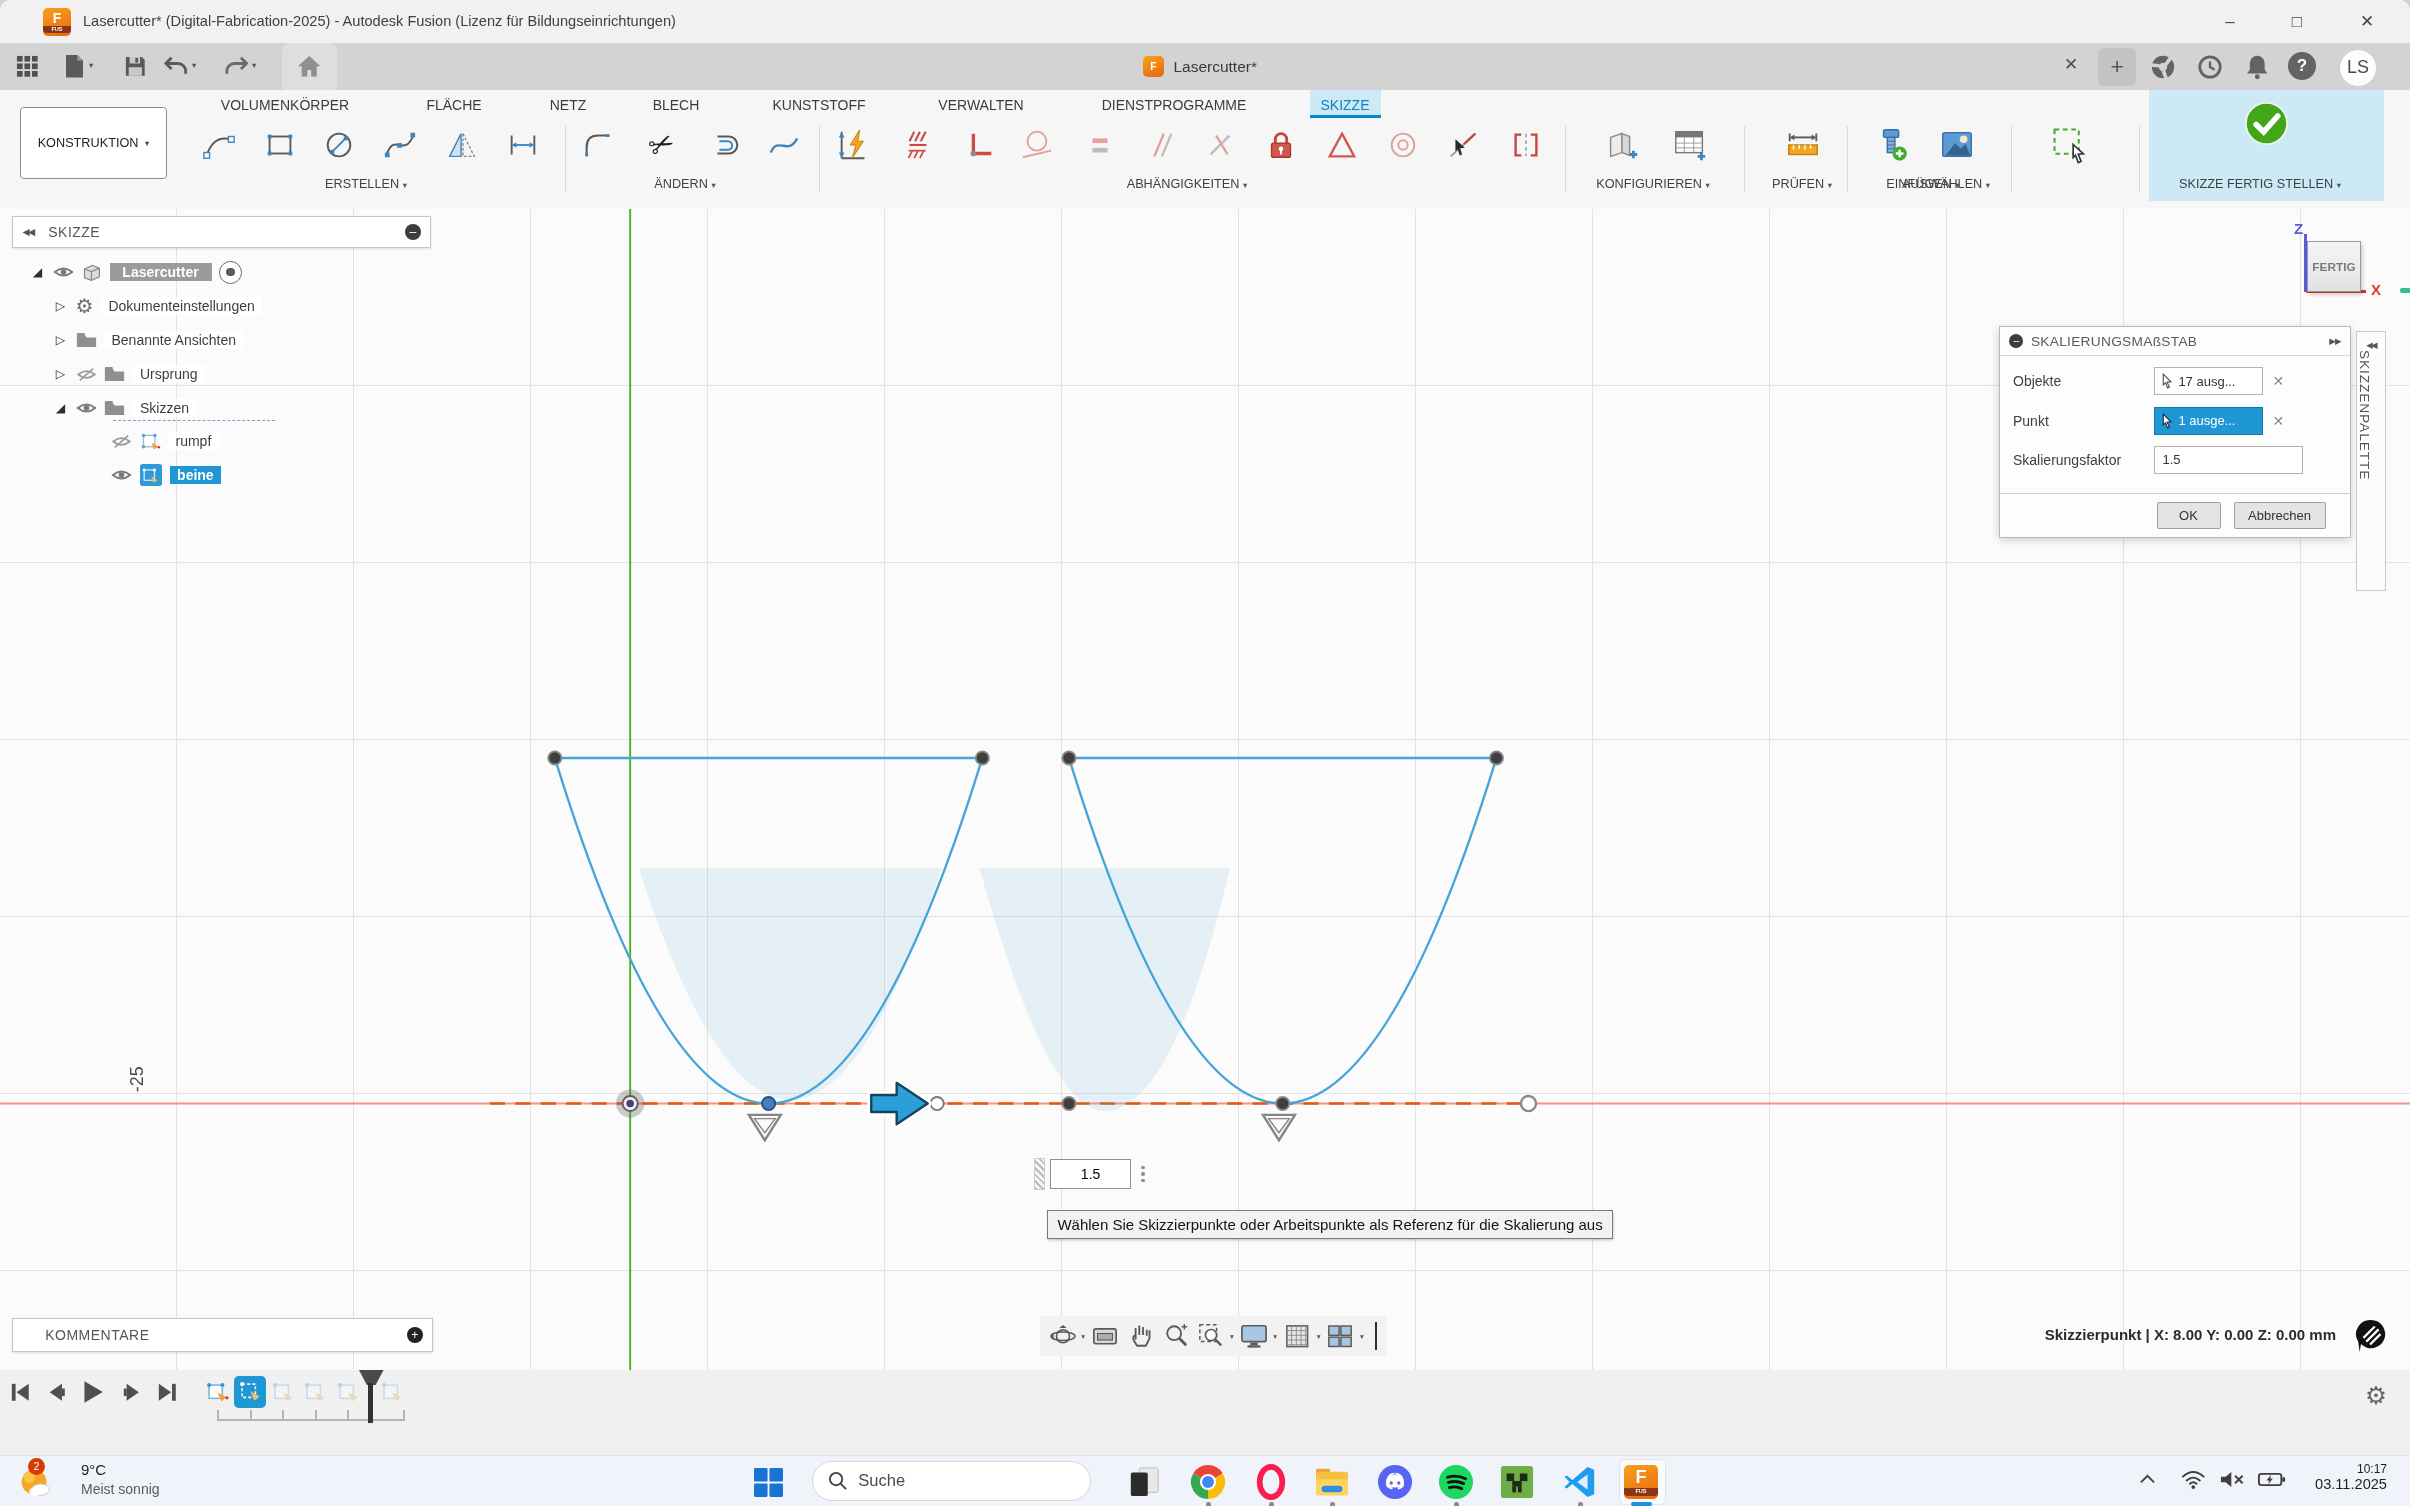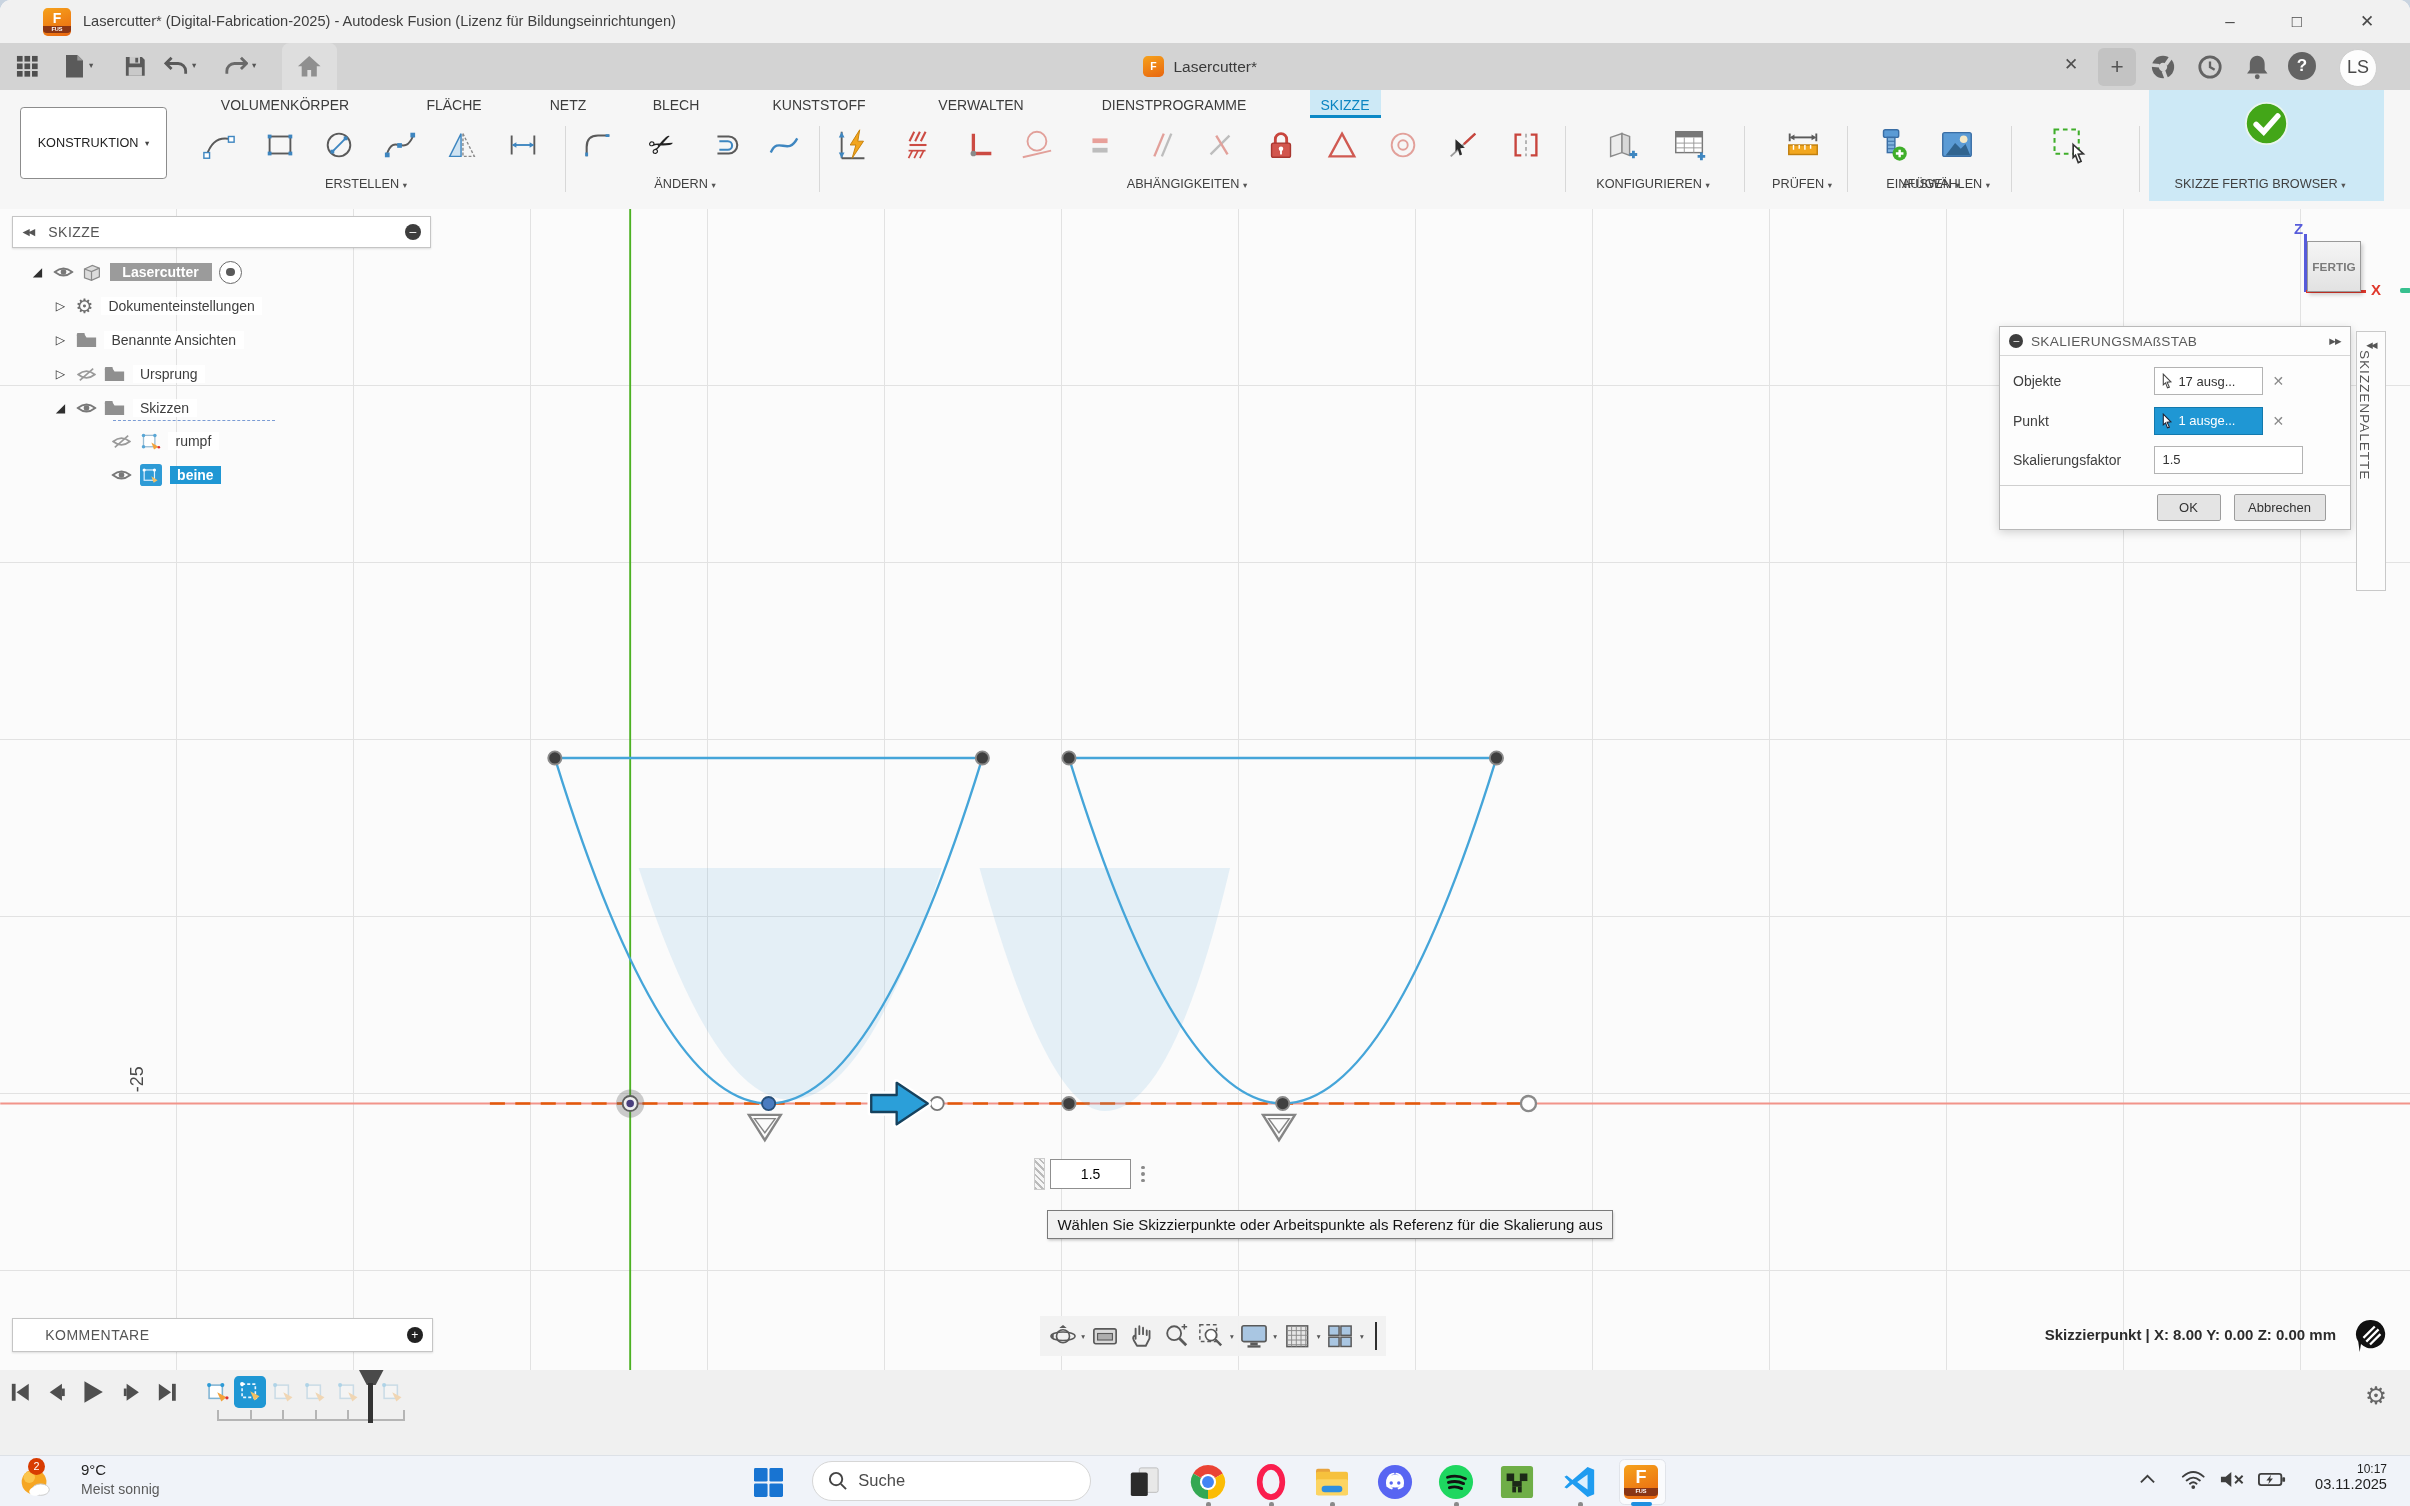--- a/index.html
+++ b/index.html
@@ -400,21 +400,21 @@
         </svg>
     </div>
 
     <div class="glabel" style="left:366px;"><span>ERSTELLEN</span> <span class="c">▾</span></div>
     <div class="glabel" style="left:685px;"><span>ÄNDERN</span> <span class="c">▾</span></div>
     <div class="glabel" style="left:1187px;"><span>ABHÄNGIGKEITEN</span> <span class="c">▾</span></div>
     <div class="glabel" style="left:1653px;"><span>KONFIGURIEREN</span> <span class="c">▾</span></div>
     <div class="glabel" style="left:1802px;"><span>PRÜFEN</span> <span class="c">▾</span></div>
     <div class="glabel" style="left:1923px;"><span>EINFÜGEN</span> <span class="c">▾</span></div>
     <div class="glabel" style="left:1946px;"><span>AUSWÄHLEN</span> <span class="c">▾</span></div>
-    <div class="glabel" style="left:2260px;"><span>SKIZZE FERTIG BROWSER</span> <span class="c">▾</span></div>
+    <div class="glabel" style="left:2260px;"><span>SKIZZE FERTIG STELLEN</span> <span class="c">▾</span></div>
   </div>
 
   <div id="canvas" class="abs">
 
     <svg class="abs" style="left:0;top:0;" width="2411" height="1161" viewBox="0 0 2560 1233">
       <line x1="669" y1="0" x2="669" y2="1233" stroke="#4cb122" stroke-width="2"></line>
       <line x1="0" y1="950" x2="2560" y2="950" stroke="#f2948a" stroke-width="2"></line>
       <line x1="520" y1="950" x2="1623" y2="950" stroke="#e2590b" stroke-width="2.5" stroke-dasharray="16 11"></line>
       <path d="M678 700 Q758 946 839 946 Q920 946 1000 700 Z" fill="rgba(110,180,225,0.16)"></path>
       <path d="M1040 700 Q1112 958 1173 958 Q1245 958 1306 700 Z" fill="rgba(110,180,225,0.16)"></path>
@@ -600,21 +600,21 @@
       <div class="drow">
         <span class="dlabel">Punkt</span>
         <span class="dfield sel">
           <svg width="12.2" height="16" viewBox="0 0 16 20">
               <path d="M3 1 L13 11 L8 11.5 L11 18 L8.5 19 L6 12.5 L3 15Z" fill="#fff" stroke="#223" stroke-width="1.4"></path>
             </svg>
           <span>1 ausge...</span>
         </span>
         <span class="dx">✕</span>
       </div>
-      <div class="drow" style="margin-bottom:11px;">
+      <div class="drow" style="margin-bottom:19px;">
         <span class="dlabel">Skalierungsfaktor</span>
         <input class="dfield" style="width: 149px; padding: 0px 7.5px;" value="1.5">
       </div>
       <div style="border-top:0.9px solid #cfcfcf;height:43px;display:flex;align-items:center;justify-content:flex-end;gap:13px;padding-right:24.5px;">
         <div class="dbtn" style="width:62px;">OK</div>
         <div class="dbtn" style="width:90px;">Abbrechen</div>
       </div>
     </div>
 
     <div class="abs" style="left:2356px;top:122px;width:28px;height:258px;background:#fcfcfc;border:0.9px solid #c9c9c9;">

